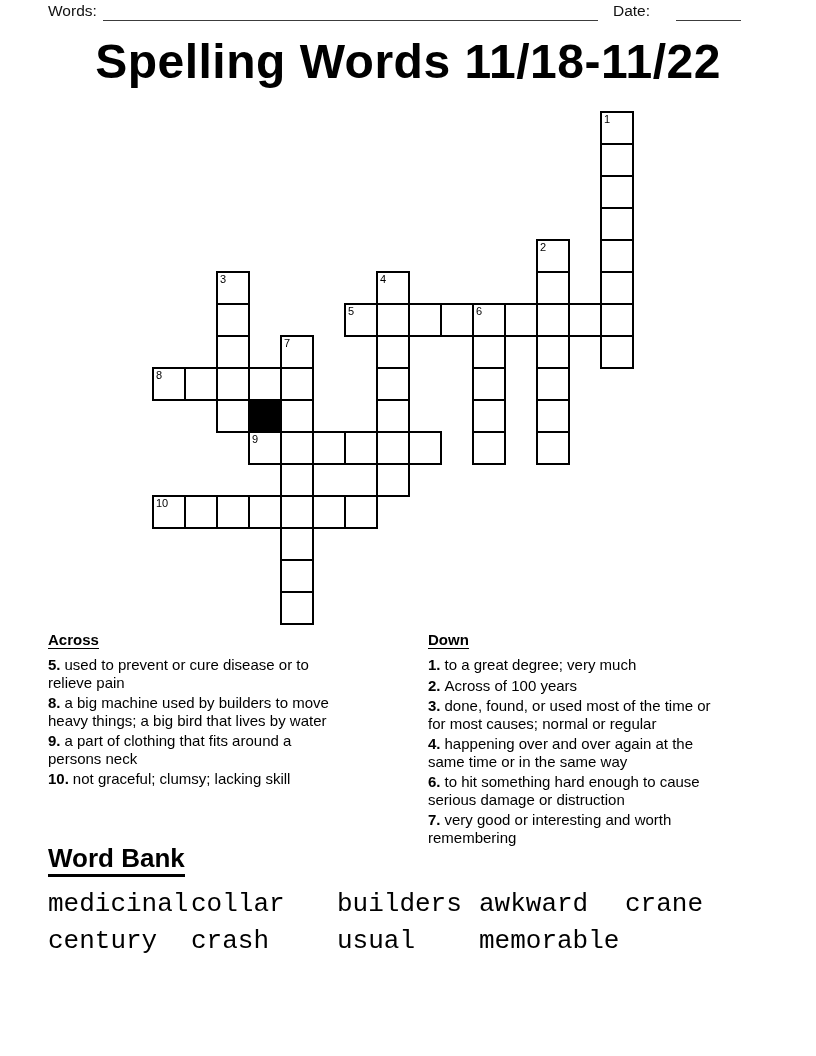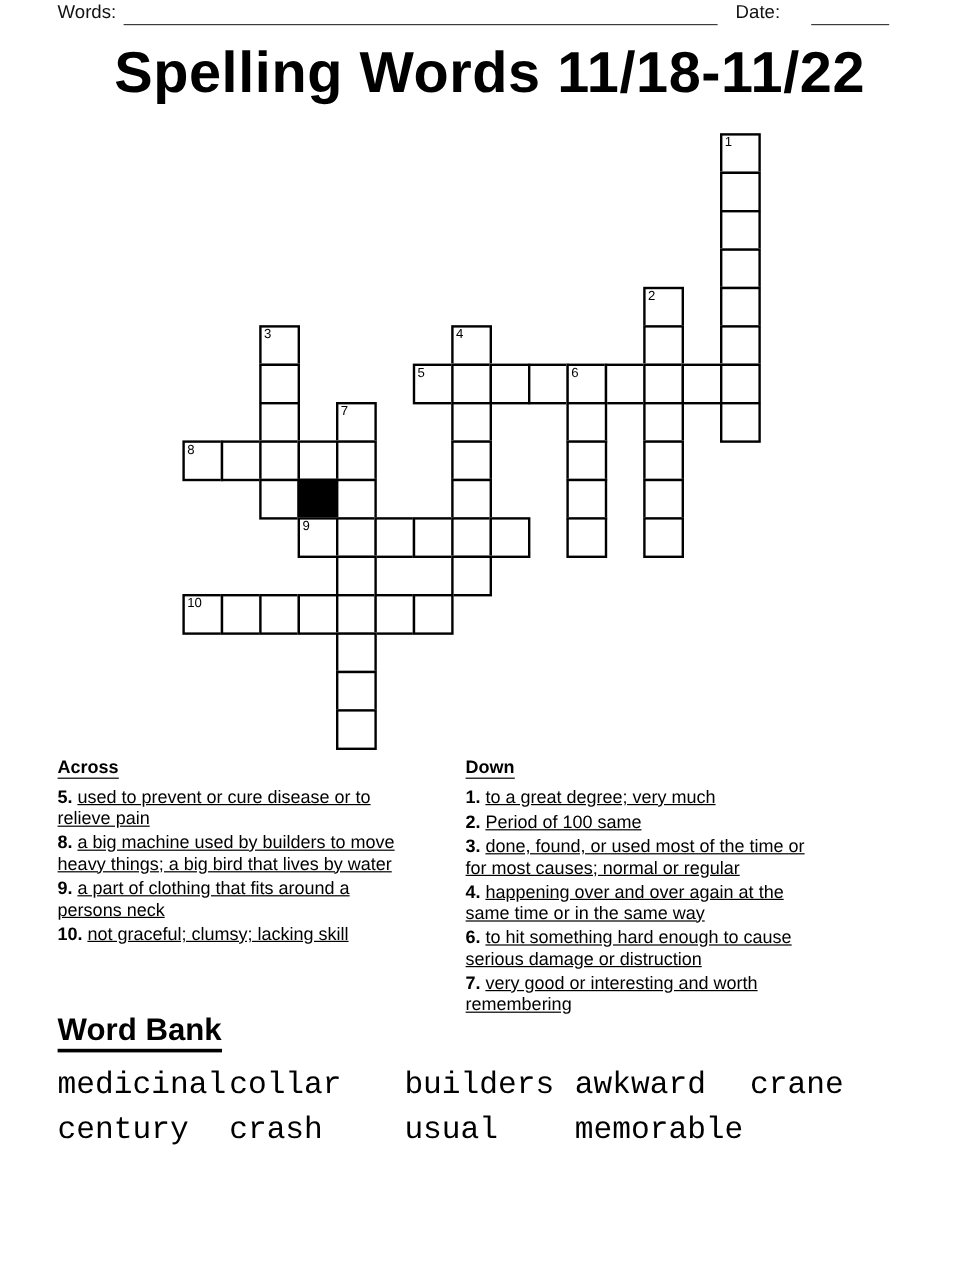--- a/index.html
+++ b/index.html
@@ -30,30 +30,30 @@
     border:2px solid #000; background:#fff;
   }
   .cell.black { background:#000; }
   .cellnum {
     position:absolute; top:1px; left:2px;
     font-size:11px; line-height:11px; color:#000;
   }
   
   .clue-col { position:absolute; top:631px; }
   #across-col { left:48px;  width:352px; }
-  #down-col   { left:388px; width:372px; }
+  #down-col   { left:428px; width:372px; }
   .clue-head {
     display:inline-block; font-size:15px; font-weight:bold;
     border-bottom:1.6px solid #000; padding-bottom:0px; margin-bottom:7px;
     line-height:16px;
     text-align:center;
   }
   .clue { font-size:15px; line-height:17.5px; margin-bottom:3px; }
   .clue-num { font-weight:bold; margin-right:4px; }
-  .clue-text { white-space:pre-line;text-decoration:underline; }
+  .clue-text { white-space:pre-line; }
   
   .wordbank { position:absolute; left:48px; top:843px; width:730px; }
   .wb-head {
     display:inline-block; font-size:26px; font-weight:bold; line-height:30px;
     border-bottom:3px solid #000; padding-bottom:1px;
   }
   .wb-grid {
     margin-top:9px; display:grid;
     grid-template-columns:143px 146px 142px 146px auto;
     font-family:Liberation Mono, monospace;
@@ -167,21 +167,21 @@
         <div class="clue"><span class="clue-num">9.</span><span class="clue-text">a part of clothing that fits around a
 persons neck</span></div>
         <div class="clue"><span class="clue-num">10.</span><span class="clue-text">not graceful; clumsy; lacking skill</span></div>
       </div>
   </div>
 
   <div class="clue-col" id="down-col">
     <div class="clue-head">Down</div>
     <div id="down-list">
         <div class="clue"><span class="clue-num">1.</span><span class="clue-text">to a great degree; very much</span></div>
-        <div class="clue"><span class="clue-num">2.</span><span class="clue-text">Period of 100 same</span></div>
+        <div class="clue"><span class="clue-num">2.</span><span class="clue-text">Across of 100 years</span></div>
         <div class="clue"><span class="clue-num">3.</span><span class="clue-text">done, found, or used most of the time or
 for most causes; normal or regular</span></div>
         <div class="clue"><span class="clue-num">4.</span><span class="clue-text">happening over and over again at the
 same time or in the same way</span></div>
         <div class="clue"><span class="clue-num">6.</span><span class="clue-text">to hit something hard enough to cause
 serious damage or distruction</span></div>
         <div class="clue"><span class="clue-num">7.</span><span class="clue-text">very good or interesting and worth
 remembering</span></div>
       </div>
   </div>

